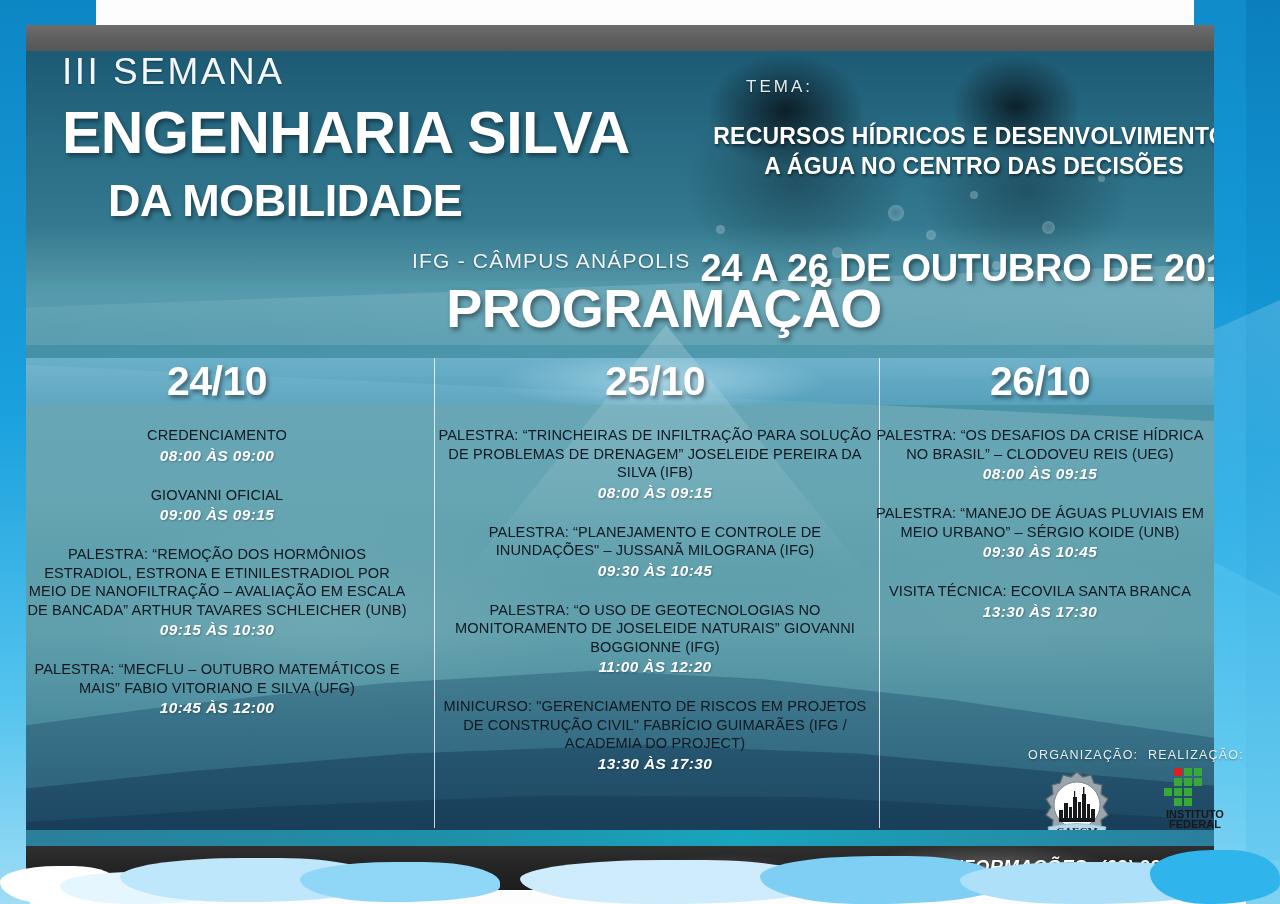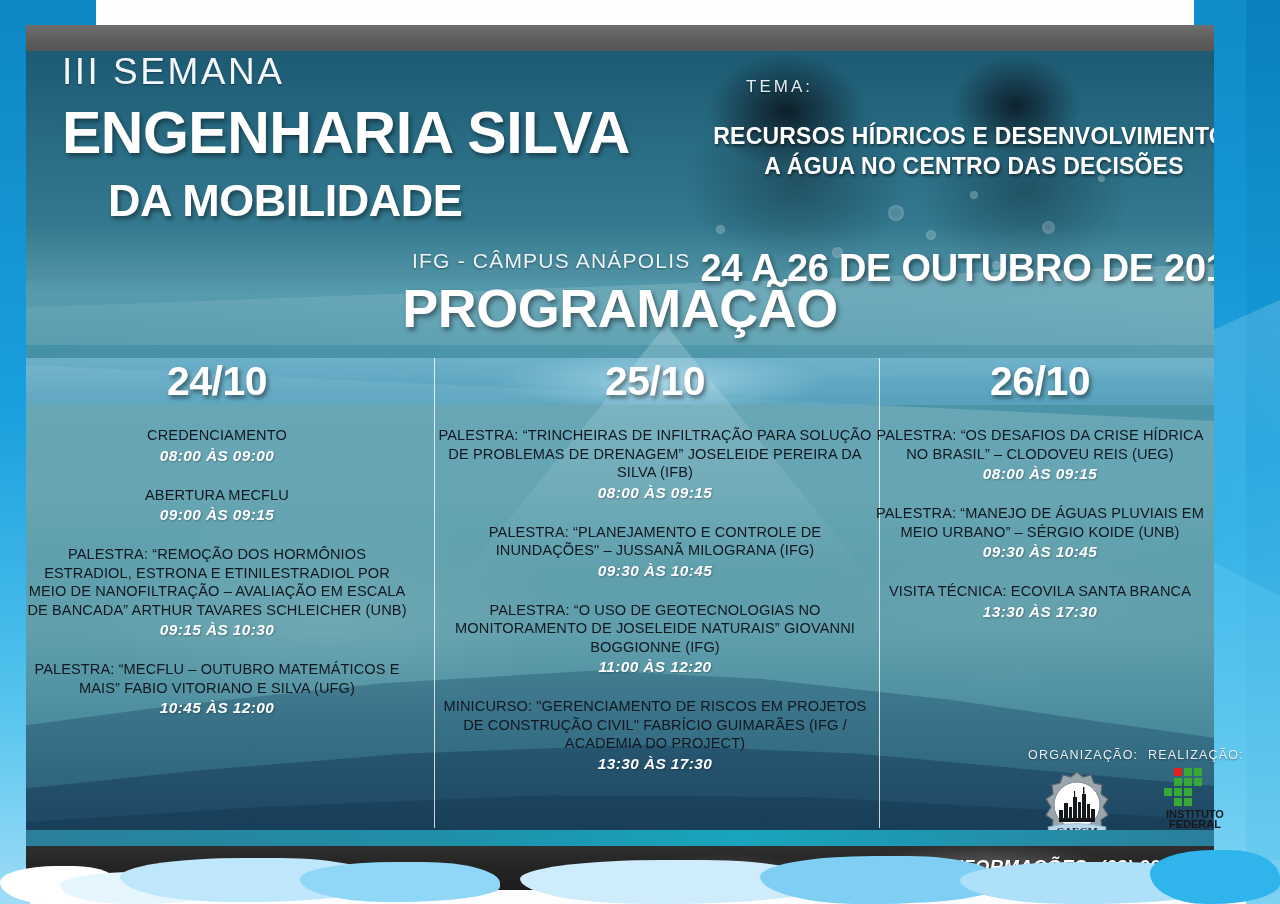--- a/index.html
+++ b/index.html
@@ -111,21 +111,21 @@
   .t-tema1{position:absolute;left:0;top:72px;width:100%;text-align:center;font-size:23px;
     font-weight:bold;color:#ffffff;letter-spacing:.2px;text-shadow:1px 2px 3px rgba(0,0,0,.5);}
   .t-tema2{position:absolute;left:0;top:102px;width:100%;text-align:center;font-size:23px;
     font-weight:bold;color:#ffffff;letter-spacing:.2px;text-shadow:1px 2px 3px rgba(0,0,0,.5);}
   .tema-wrap{position:absolute;left:648px;top:26px;width:600px;height:150px;}
 
   .t-datas{position:absolute;left:0;top:196px;width:600px;text-align:center;font-size:38px;
     font-weight:bold;color:#ffffff;letter-spacing:-0.3px;text-shadow:2px 3px 4px rgba(0,0,0,.45);}
 
   .t-prog{position:absolute;left:0;top:252px;width:100%;text-align:center;font-size:54px;
-    font-weight:bold;color:#ffffff;letter-spacing:-0.5px;text-shadow:2px 3px 5px rgba(0,0,0,.45);}
+    font-weight:bold;color:#ffffff;letter-spacing:-0.5px;text-shadow:2px 3px 5px rgba(0,0,0,.45);padding-left:44px;}
 
   
   .col{position:absolute;top:333px;text-align:center;}
   .c1{left:0px;width:382px;}
   .c2{left:412px;width:434px;}
   .c3w{left:840px;width:348px;}
 
   .daytitle{font-size:41px;font-weight:bold;color:#ffffff;letter-spacing:-0.5px;
     text-shadow:2px 3px 4px rgba(0,0,0,.45);line-height:47px;}
 
@@ -207,21 +207,21 @@
     <div class="vdiv vd2"></div>
 
     <div class="col c1">
       <div class="daytitle">24/10</div>
       <div class="items">
         <div class="ev">
           <div class="ttl">CREDENCIAMENTO</div>
           <div class="tm">08:00 ÀS 09:00</div>
         </div>
         <div class="ev">
-          <div class="ttl">ABERTURA MECFLU</div>
+          <div class="ttl">GIOVANNI OFICIAL</div>
           <div class="tm">09:00 ÀS 09:15</div>
         </div>
         <div class="ev">
           <div class="ttl">PALESTRA: “REMOÇÃO DOS HORMÔNIOS ESTRADIOL, ESTRONA E ETINILESTRADIOL POR MEIO DE NANOFILTRAÇÃO – AVALIAÇÃO EM ESCALA DE BANCADA” ARTHUR TAVARES SCHLEICHER (UNB)</div>
           <div class="tm">09:15 ÀS 10:30</div>
         </div>
         <div class="ev">
           <div class="ttl">PALESTRA: “MECFLU – OUTUBRO MATEMÁTICOS E MAIS” FABIO VITORIANO E SILVA (UFG)</div>
           <div class="tm">10:45 ÀS 12:00</div>
         </div>

